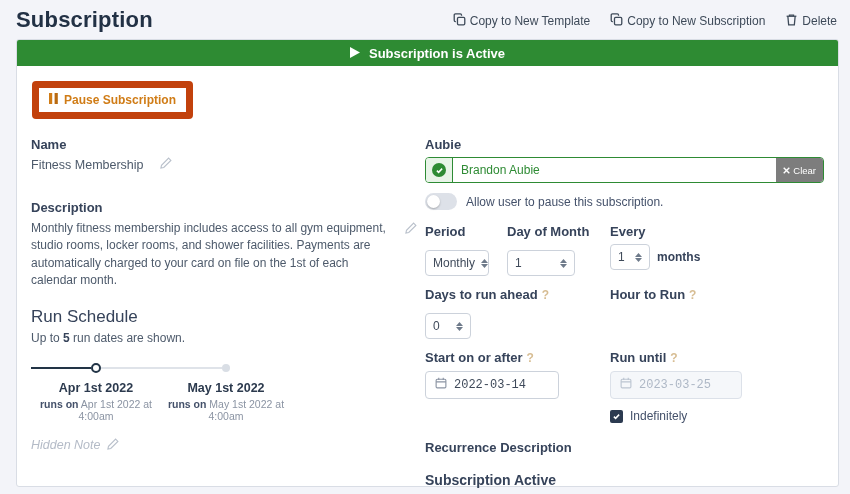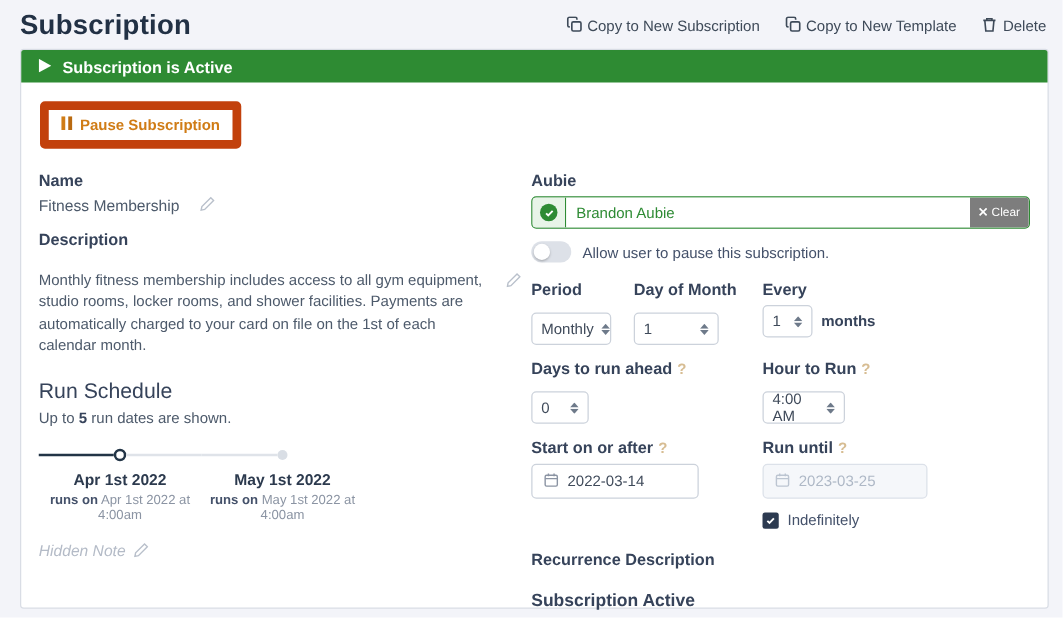--- a/index.html
+++ b/index.html
@@ -31,41 +31,41 @@
     border-radius: 3px;
     height: 448px;
   }
   .banner {
     background: #2e8b33;
     color: #ffffff;
     border-radius: 2px 2px 0 0;
     height: 26px;
     display: flex; align-items: center; gap: 9px;
     padding: 0 14px;
-    font-weight: 700; font-size: 13px;
+    font-weight: 700; font-size: 13px; justify-content: center;
   }
   .card-body { padding: 15px 6px 0 14px; }
   .pause-btn {
     display: inline-flex; align-items: center; gap: 6px;
     background: #fff; border: 7px solid #c2410c; border-radius: 4px;
     color: #d07c16; font-weight: 700; font-size: 12px; font-family: inherit;
     padding: 5px 10px; cursor: pointer; margin-left: 1px;
   }
   .columns { display: flex; margin-top: 18px; }
   .col-left { width: 392px; flex: none; padding-right: 4px; }
   .col-right { flex: 1; padding-left: 2px; padding-right: 8px; }
   
   .field-label { font-weight: 700; font-size: 13px; color: #36435a; }
   .muted-val { font-size: 12.5px; color: #4d5a6b; display: inline-flex; align-items: center; gap: 16px; }
   .pencil svg { stroke: #b9c0cb; }
   .help {
     color: #d7bd93; font-weight: 700; font-size: 12px; margin-left: 4px;
   }
   
-  .desc-wrap { position: relative; margin-top: 17px; padding-right: 22px; }
+  .desc-wrap { position: relative; margin-top: 5px; padding-right: 22px; }
   .desc-text { font-size: 12px; line-height: 1.45; color: #4d5a6b; }
   .desc-pencil { position: absolute; right: 2px; top: 2px; }
   .rs-title { font-size: 17px; font-weight: 400; color: #36435a; margin-top: 17px; }
   .rs-sub { margin-top: 4px; font-size: 12px; color: #4d5a6b; }
   .rs-sub b { color: #36435a; }
   .timeline { display: flex; margin-top: 17px; }
   .tl-col { width: 130px; flex: none; text-align: center; }
   .tl-track { display: flex; align-items: center; height: 12px; }
   .seg { flex: 1; height: 2px; }
   .seg.dark { background: #223446; }
@@ -134,21 +134,21 @@
     background: #fff; display: flex; align-items: center; justify-content: space-between;
     padding: 0 7px; font-size: 12px; color: #3f4a5a; cursor: pointer;
   }
   .ctrl .arrows { margin-left: 6px; display: flex; flex-direction: column; gap: 1px; }
   .w64 { width: 64px; } .w68 { width: 68px; } .w40 { width: 40px; } .w46 { width: 46px; } .w66 { width: 66px; }
   .every-line { display: flex; align-items: flex-end; gap: 7px; }
   .unit-label { font-weight: 700; font-size: 12px; color: #36435a; padding-bottom: 6px; }
   .date-input {
     margin-top: 6px; height: 28px; border: 1px solid #ccd2db; border-radius: 4px;
     background: #fff; display: flex; align-items: center; gap: 7px;
-    padding: 0 9px; font-size: 12px; color: #3f4a5a; width: 134px; cursor: text;
+    padding: 0 9px; font-size: 12px; color: #3f4a5a; width: 134px; cursor: text; font-family: Liberation Mono, monospace;
   }
   .date-input svg { stroke: #8b94a3; flex: none; }
   .date-input.disabled { background: #f5f7fa; border-color: #dce1e9; color: #aeb8c6; cursor: default; }
   .date-input.disabled svg { stroke: #bcc5d1; }
   .w132 { width: 132px; }
   .check-row { display: flex; align-items: center; gap: 7px; margin-top: 10px; }
   .checkbox {
     width: 13px; height: 13px; border-radius: 2px; background: #2c3a50;
     display: flex; align-items: center; justify-content: center; cursor: pointer; flex: none;
   }
@@ -162,28 +162,28 @@
 <body>
 
 <div class="page-header">
   <div class="page-title">Subscription</div>
   <div class="header-actions">
     <button class="header-action">
       <span><svg width="13" height="13" viewBox="0 0 16 16" fill="none" stroke-width="1.6">
             <rect x="5.5" y="5.5" width="9" height="9" rx="1.5"></rect>
             <path d="M10.5 3.5v-1a1.5 1.5 0 0 0-1.5-1.5H3A1.5 1.5 0 0 0 1.5 2.5V9A1.5 1.5 0 0 0 3 10.5h0.5"></path>
           </svg></span>
-      <span>Copy to New Subscription</span>
+      <span>Copy to New Template</span>
     </button>
     <button class="header-action">
       <span><svg width="13" height="13" viewBox="0 0 16 16" fill="none" stroke-width="1.6">
             <rect x="5.5" y="5.5" width="9" height="9" rx="1.5"></rect>
             <path d="M10.5 3.5v-1a1.5 1.5 0 0 0-1.5-1.5H3A1.5 1.5 0 0 0 1.5 2.5V9A1.5 1.5 0 0 0 3 10.5h0.5"></path>
           </svg></span>
-      <span>Copy to New Template</span>
+      <span>Copy to New Subscription</span>
     </button>
     <button class="header-action">
       <span><svg width="13" height="13" viewBox="0 0 16 16" fill="none" stroke-width="1.6">
             <path d="M2 4h12"></path>
             <path d="M5.5 4V2.5h5V4"></path>
             <path d="M3.5 4l1 10.5h7l1-10.5"></path>
           </svg></span>
       <span>Delete</span>
     </button>
   </div>
@@ -210,21 +210,21 @@
 
       <div class="col-left">
         <div class="field-label">Name</div>
         <div class="muted-val" style="margin-top:5px;">
           <span>Fitness Membership</span>
           <span class="pencil"><svg width="12" height="12" viewBox="0 0 16 16" fill="none" stroke-width="1.5">
                 <path d="M11.5 1.5l3 3L5 14l-3.8.8L2 11z"></path>
               </svg></span>
         </div>
 
-        <div class="field-label" style="margin-top:12px;">Description</div>
+        <div class="field-label" style="margin-top:28px;">Description</div>
         <div class="desc-wrap">
           <div class="desc-text">Monthly fitness membership includes access to all gym equipment, studio rooms, locker rooms, and shower facilities. Payments are automatically charged to your card on file on the 1st of each calendar month.</div>
           <span class="pencil desc-pencil"><svg width="12" height="12" viewBox="0 0 16 16" fill="none" stroke-width="1.5">
                 <path d="M11.5 1.5l3 3L5 14l-3.8.8L2 11z"></path>
               </svg></span>
         </div>
 
         <div class="rs-title">Run Schedule</div>
         <div class="rs-sub"><span>Up to </span><b>5</b><span> run dates are shown.</span></div>
 
@@ -341,31 +341,20 @@
                     <polygon points="3.5,0 7,4 0,4" fill="#6e7a8a"></polygon>
                   </svg>
                   <svg width="7" height="4" viewBox="0 0 7 4">
                     <polygon points="0,0 7,0 3.5,4" fill="#6e7a8a"></polygon>
                   </svg>
                 </span>
             </div>
           </div>
           <div class="f-rest">
             <div class="field-label"><span>Hour to Run</span><span class="help">?</span></div>
-            <div class="ctrl w66">
-              <span>4:00 AM</span>
-              <span class="arrows">
-                  <svg width="7" height="4" viewBox="0 0 7 4">
-                    <polygon points="3.5,0 7,4 0,4" fill="#6e7a8a"></polygon>
-                  </svg>
-                  <svg width="7" height="4" viewBox="0 0 7 4">
-                    <polygon points="0,0 7,0 3.5,4" fill="#6e7a8a"></polygon>
-                  </svg>
-                </span>
-            </div>
           </div>
         </div>
 
         <div class="form-row fr2">
           <div class="f-left">
             <div class="field-label"><span>Start on or after</span><span class="help">?</span></div>
             <div class="date-input">
               <span><svg width="12" height="12" viewBox="0 0 16 16" fill="none" stroke-width="1.5">
                     <rect x="1.5" y="3" width="13" height="11.5" rx="1.5"></rect>
                     <path d="M1.5 6.5h13M5 1v3M11 1v3"></path>

